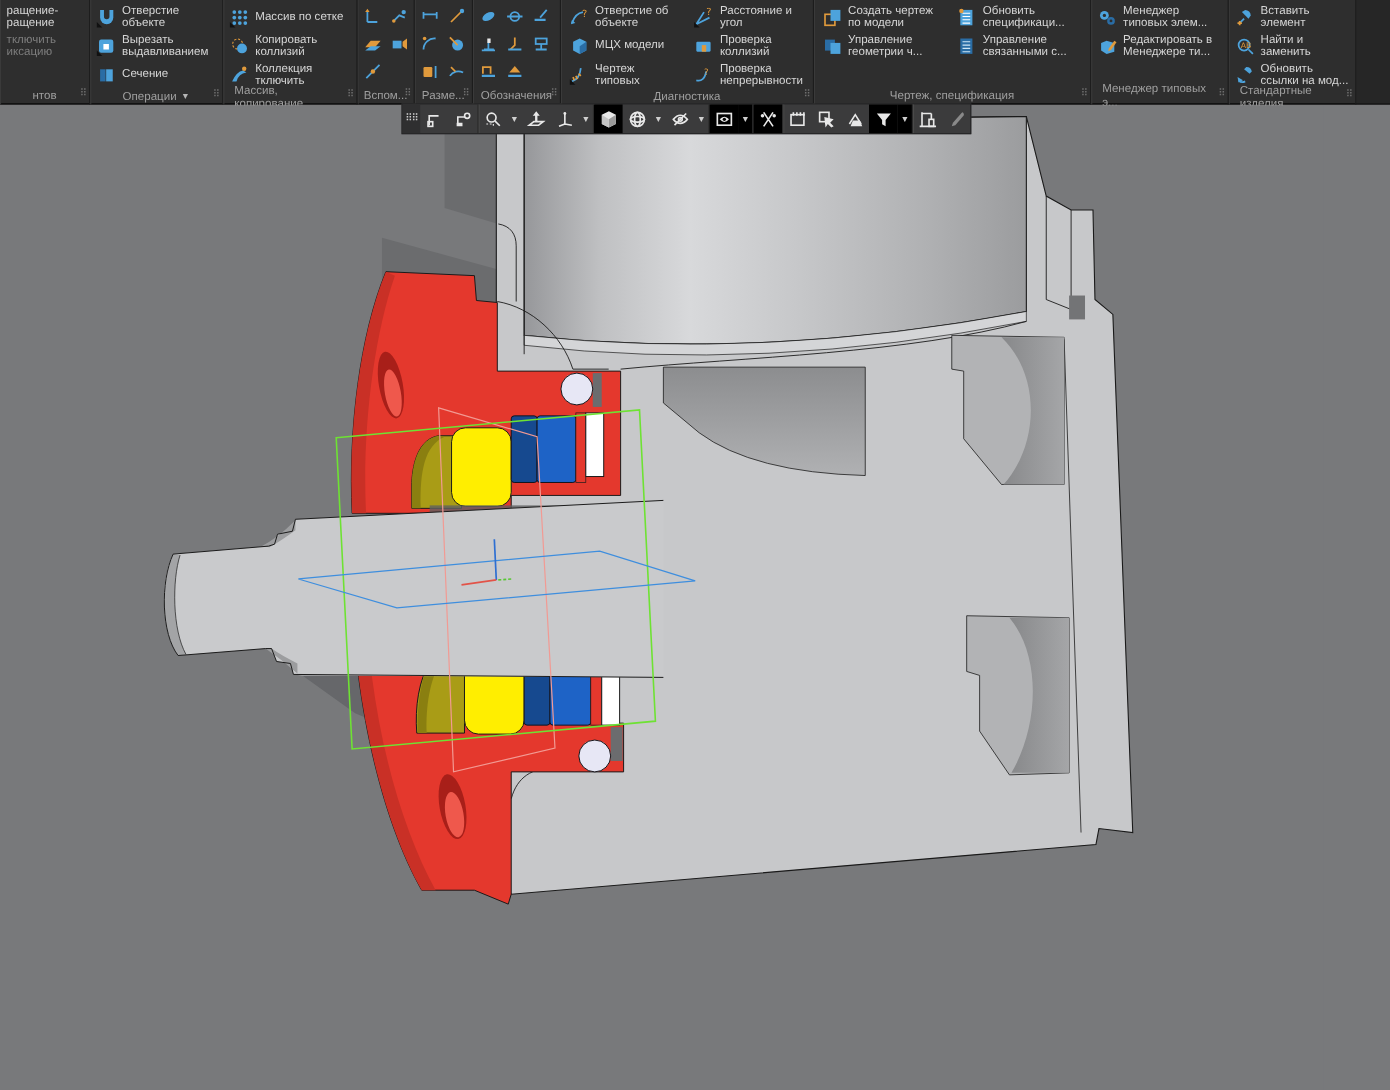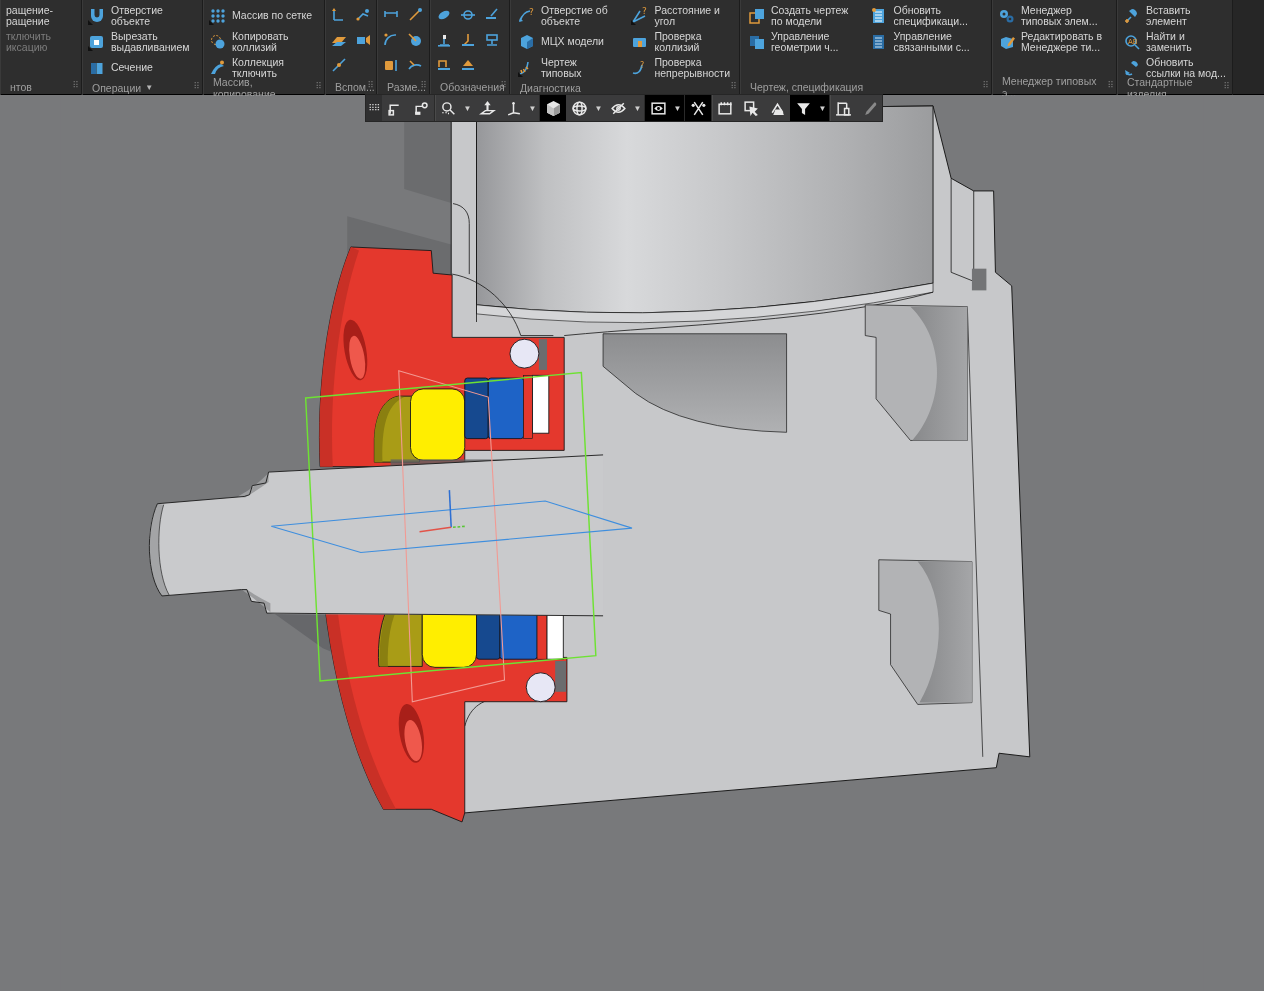--- a/index.html
+++ b/index.html
@@ -8,21 +8,21 @@
        font-family:"Liberation Sans","DejaVu Sans",sans-serif;background:#78797b;}
   
   .ribbon{position:absolute;left:0;top:0;width:1264px;height:95px;background:#2e2e2e;
           display:flex;border-bottom:1px solid #000;}
   .rgroup{position:relative;height:95px;border-right:1px solid #1c1c1c;
           box-shadow:inset 1px 0 0 #3a3a3a;display:flex;flex-direction:column;}
   .rgroup .content{flex:1;display:flex;flex-direction:column;justify-content:flex-start;
           padding:3px 4px 0 6px;gap:1px;}
   .rgroup .content.cols{flex-direction:row;gap:2px;padding-left:8px;}
   .col{display:flex;flex-direction:column;gap:1px;}
-  .rlabel{height:16px;display:flex;align-items:center;justify-content:flex-start;gap:4px;
+  .rlabel{height:16px;display:flex;align-items:center;justify-content:center;gap:4px;
           color:#9f9f9f;font-size:10.5px;position:relative;padding:0 10px;}
   .rlabel .grip{position:absolute;right:2px;top:1px;color:#6f6f6f;font-size:9px;
           font-family:"DejaVu Sans",sans-serif;}
   .rlabel .caret{color:#b5b5b5;font-size:8px;}
   .ritem{display:flex;align-items:center;gap:5px;height:25px;cursor:default;color:#d6d6d6;}
   .ritem .txt{font-size:10.5px;line-height:11px;white-space:nowrap;}
   .ritem.disabled{color:#7d7d7d;}
   .ritem .icn{width:18px;height:18px;flex:0 0 18px;position:relative;}
   .icn svg{width:18px;height:18px;display:block;}
   .gridicons{display:grid;grid-template-rows:repeat(3,25px);grid-auto-flow:column;

